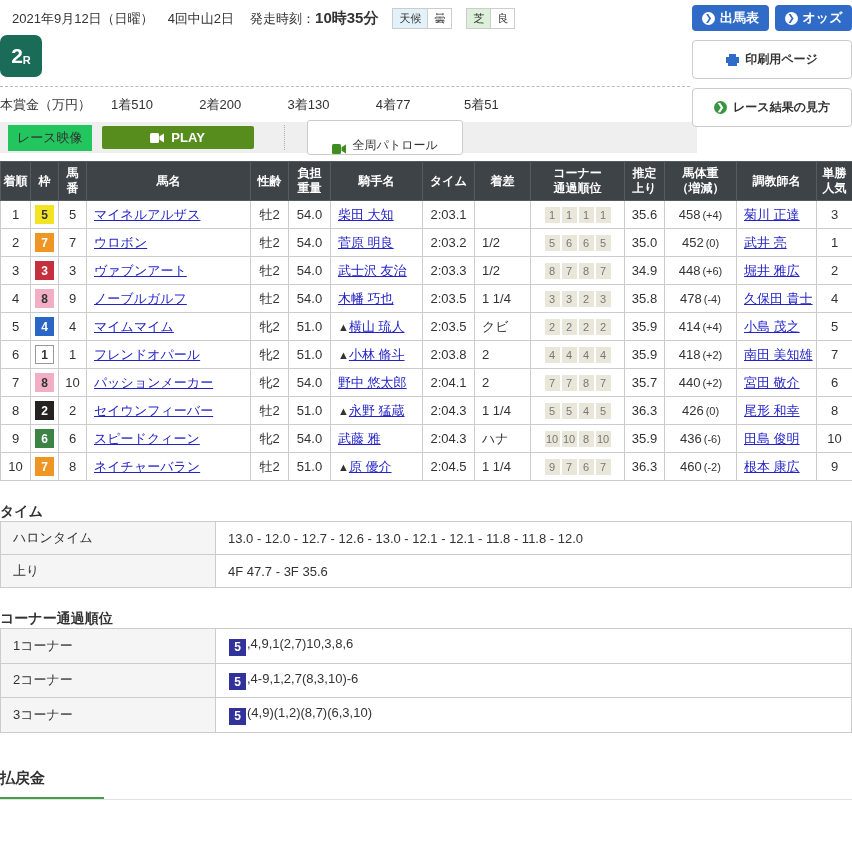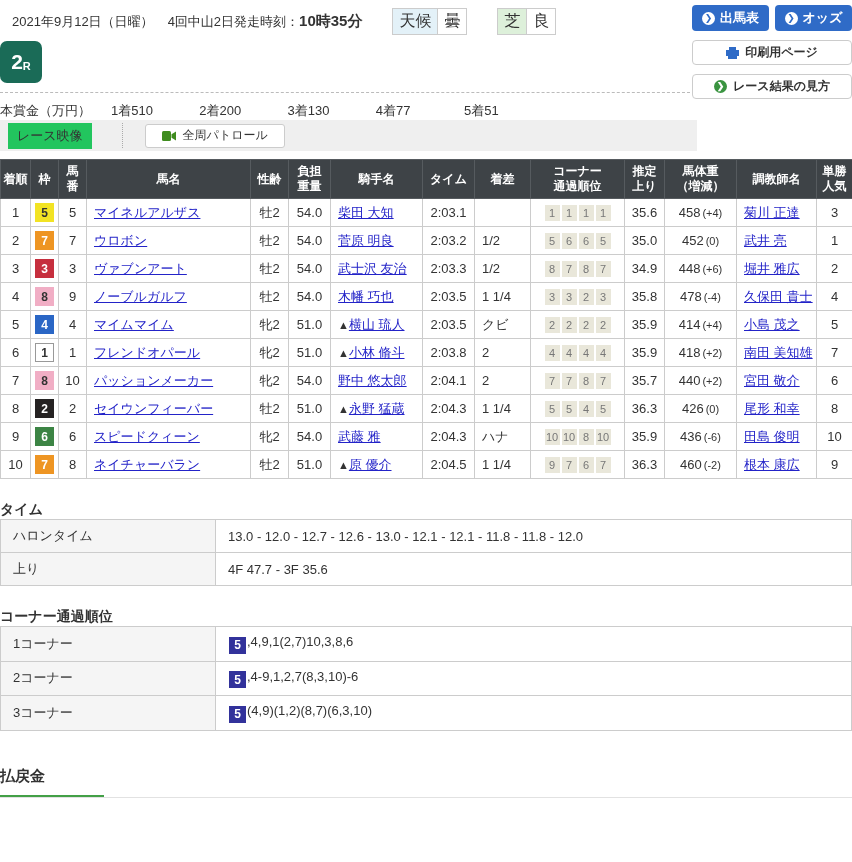--- a/index.html
+++ b/index.html
@@ -2,62 +2,62 @@
 <html><head>
 <meta charset="utf-8">
 <style>
   *{box-sizing:border-box;margin:0;padding:0}
   body{background:#fff;font-family:"Liberation Sans","DejaVu Sans",sans-serif;color:#333}
   .page{position:relative;width:852px;margin:0 auto;padding:4px 0 10px}
 
   
   .topbar{display:flex;align-items:center;font-size:13px;padding:4px 12px 2px;width:690px}
   .tb-date{margin-right:14px}
-  .tb-meeting{}
+  .tb-meeting{margin-right:16px}
   .tb-start-label{color:#333}
   .tb-start-time{font-weight:bold;font-size:15px}
-  .wgroup{display:inline-flex;border:1px solid #ccc;margin-left:30px;font-size:16px}
+  .wgroup{display:inline-flex;border:1px solid #ccc;margin-left:14px;font-size:11px}
   .wgroup .wlab{padding:2px 6px}
   .wgroup .wval{padding:2px 6px;background:#fff;border-left:1px solid #ccc}
   .wlab.blue{background:#e3f1f8}
   .wlab.green{background:#ddf0da}
 
   
   .right-col{position:absolute;top:5px;right:0;width:160px;display:flex;flex-direction:column;gap:9px}
   .blue-row{display:flex;gap:6px}
   .btn-blue{flex:1;background:#2f6bc7;color:#fff;border:0;border-radius:4px;height:26px;display:flex;align-items:center;justify-content:center;gap:5px;font-size:13px;font-weight:bold;cursor:pointer;font-family:inherit}
-  .btn-white{border:1px solid #ccc;border-radius:4px;height:25px;background:#fff;display:flex;align-items:center;justify-content:center;gap:6px;font-size:12px;font-weight:bold;color:#333;cursor:pointer;font-family:Liberation Sans, sans-serif}
+  .btn-white{border:1px solid #ccc;border-radius:4px;height:39px;background:#fff;display:flex;align-items:center;justify-content:center;gap:6px;font-size:12px;font-weight:bold;color:#333;cursor:pointer;font-family:Liberation Sans, sans-serif}
   .ci{width:13px;height:13px;border-radius:50%;display:inline-flex;align-items:center;justify-content:center;font-size:9px;font-weight:bold;line-height:1}
   .ci.white{background:#fff;color:#2f6bc7}
   .ci.green{background:#3a9440;color:#fff}
 
   
   .race-head{display:flex;gap:14px;align-items:flex-start;margin-top:4px;width:690px}
   .race-badge{width:42px;height:42px;background:#1a6b57;border-radius:7px;color:#fff;display:flex;align-items:center;justify-content:center;font-weight:bold;font-size:21px;flex:0 0 auto}
   .race-badge .sfx{font-size:11px;margin-top:7px}
   .race-title{font-size:20px;font-weight:bold;line-height:1.15}
   .race-sub{font-size:13px;margin-top:7px;color:#333}
   .race-sub .dist{font-weight:bold;font-size:17px}
   .race-sub .gap{display:inline-block;width:14px}
 
   .dashed{border-top:1px dashed #bbb;width:690px;margin:9px 0 0}
 
   
-  .prize{display:flex;align-items:baseline;font-size:13px;padding:9px 0 0;width:690px}
+  .prize{display:flex;align-items:baseline;font-size:13px;padding:9px 0 8px;width:690px}
   .prize .pz-label{margin-right:4px}
   .pz{display:inline-flex;align-items:baseline}
   .pz .pl{margin-left:16px}
   .pz .pa{width:52px;}
 
   
   .video-strip{display:flex;align-items:center;background:#efefef;padding:4px 8px;width:697px;height:31px}
   .v-label{background:#22c55e;padding:4px 9px;font-size:13px}
   .btn-play{background:#568d1d;color:#fff;border:0;border-radius:2px;width:152px;height:23px;margin-left:10px;display:flex;align-items:center;justify-content:center;gap:7px;font-size:13px;font-weight:bold;cursor:pointer;font-family:inherit}
   .v-div{border-left:1px dotted #aaa;height:25px;margin:0 22px 0 30px}
-  .btn-patrol{background:#fff;border:1px solid #ccc;border-radius:3px;height:24px;padding:0 16px;display:flex;align-items:center;gap:7px;font-size:12px;color:#333;cursor:pointer;font-family:inherit}
+  .btn-patrol{background:#fff;border:1px solid #ccc;border-radius:3px;height:35px;padding:0 24px;display:flex;align-items:flex-end;gap:7px;font-size:12px;color:#333;cursor:pointer;font-family:inherit}
   .cam{display:inline-flex}
 
   
   table.results{width:852px;table-layout:fixed;border-collapse:collapse;margin-top:8px;font-size:13px}
   table.results th{background:#3e4347;color:#fff;font-size:12px;font-weight:bold;border:1px solid #565b5f;padding:4px 1px;line-height:1.25;text-align:center}
   table.results th .l2:empty{display:none}
   table.results th span{display:block}
   table.results td{border:1px solid #ccc;height:28px;padding:2px 3px;background:#fff}
   .ta-c{text-align:center}
   .ta-l{text-align:left;padding-left:7px !important}
@@ -161,20 +161,29 @@
         <span class="pa">77</span>
       </span>
     <span class="pz">
         <span class="pl">5着</span>
         <span class="pa">51</span>
       </span>
   </div>
 
   <div class="video-strip">
     <span class="v-label">レース映像</span>
+    <button class="btn-play">
+      <span class="cam">
+          <svg width="14" height="10" viewBox="0 0 14 10">
+            <rect width="9" height="10" rx="1.5" fill="#fff"></rect>
+            <path d="M9.5 3.2 14 .4v9.2L9.5 6.8z" fill="#fff"></path>
+          </svg>
+        </span>
+      <span>PLAY</span>
+    </button>
     <span class="v-div"></span>
     <button class="btn-patrol">
       <span class="cam">
           <svg width="14" height="10" viewBox="0 0 14 10">
             <rect width="9" height="10" rx="1.5" fill="#3f8c1f"></rect>
             <path d="M9.5 3.2 14 .4v9.2L9.5 6.8z" fill="#3f8c1f"></path>
           </svg>
         </span>
       <span>全周パトロール</span>
     </button>

